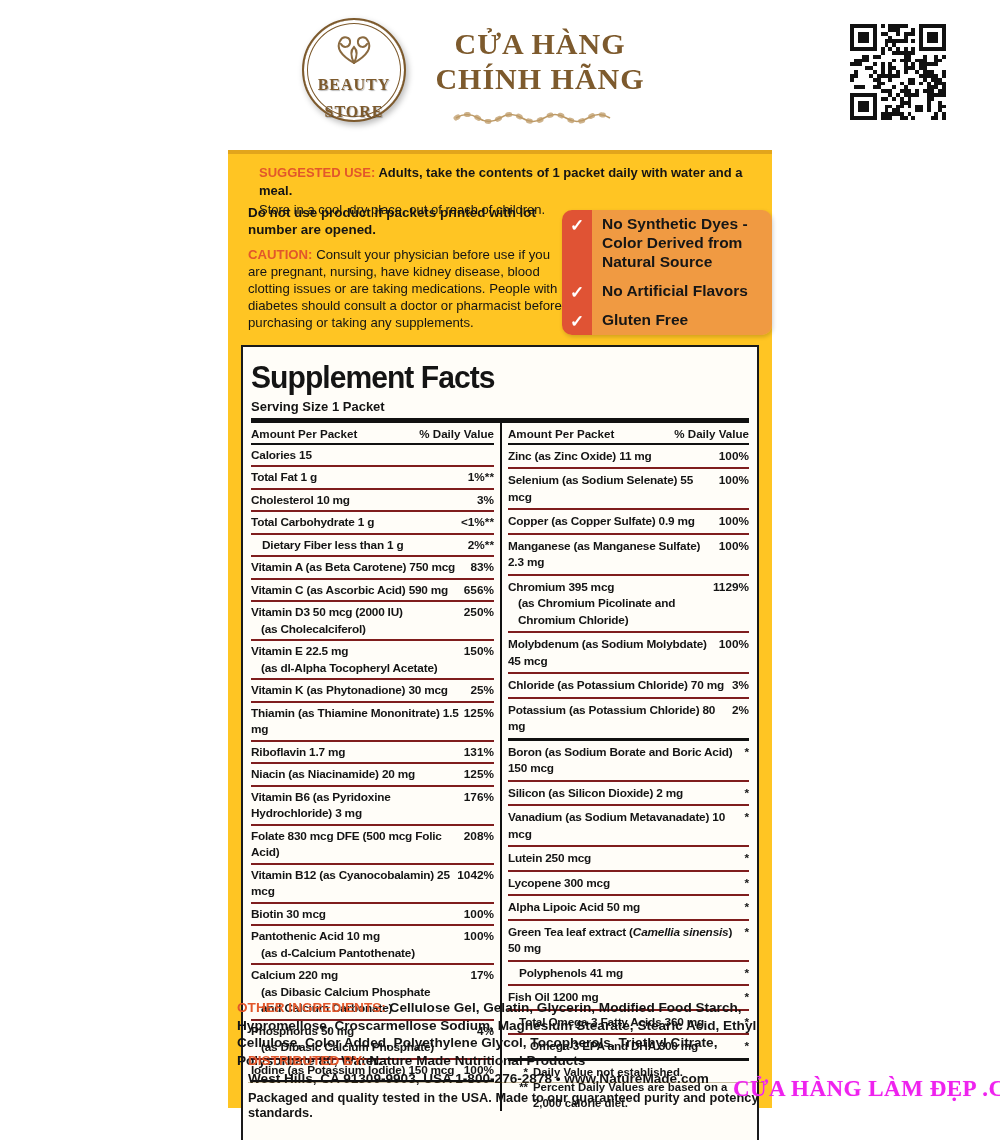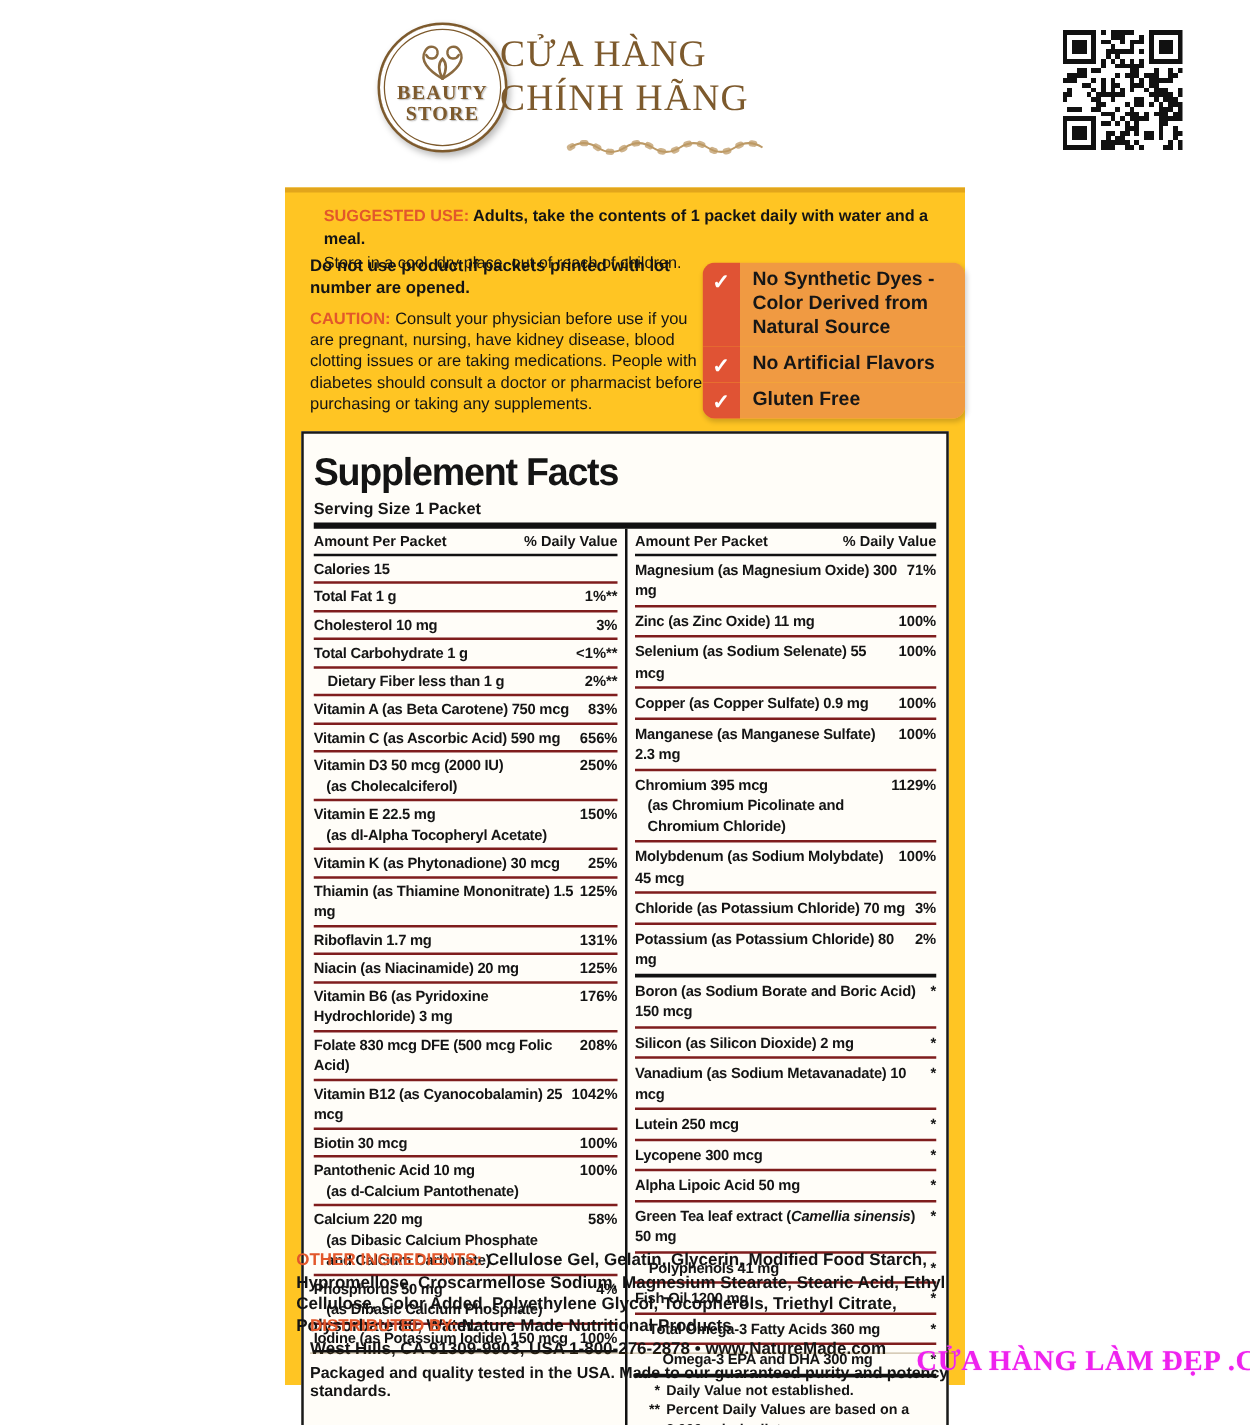--- a/index.html
+++ b/index.html
@@ -3,26 +3,26 @@
 <meta charset="utf-8">
 <style>
   html,body{margin:0;padding:0;background:#fff;}
   .page{position:relative;width:1000px;height:1140px;background:#fff;overflow:hidden;
         font-family:"Liberation Sans",sans-serif;color:#141414;}
 
   
   .logo-circle{position:absolute;left:302px;top:18px;width:100px;height:100px;background:#fff;
     border:2px solid var(--brand-brown,#7d5a2d);border-radius:50%;
     box-shadow:inset 0 0 0 3px #fff,inset 0 0 0 4px var(--brand-brown,#7d5a2d),2px 3px 6px rgba(0,0,0,.28);
-    display:flex;flex-direction:column;align-items:center;justify-content:flex-start;}
+    display:flex;flex-direction:column;align-items:center;justify-content:space-between;}
   .logo-flourish{margin-top:10px;height:36px;}
   .logo-word{font-family:"Liberation Serif",serif;font-weight:bold;color:var(--brand-brown,#7d5a2d);
     font-size:16px;letter-spacing:1px;line-height:1.08;text-shadow:1px 1px 1px rgba(0,0,0,.28);}
-  .brand-title{position:absolute;left:400px;top:26px;width:280px;
-    font-family:"Liberation Serif",serif;font-weight:normal;color:var(--brand-brown,#7d5a2d);
+  .brand-title{position:absolute;left:400px;top:26px;width:280px;text-align:center;
+    font-family:"Liberation Serif",serif;font-weight:bold;color:var(--brand-brown,#7d5a2d);
     font-size:30px;line-height:1.17;letter-spacing:1px;}
   .vine{position:absolute;left:452px;top:108px;}
   .qr{position:absolute;left:850px;top:24px;width:96px;height:96px;background:#fff;}
 
   
   .label{position:absolute;left:228px;top:150px;width:544px;height:958px;box-sizing:border-box;
     background:var(--label-yellow,#ffc523);border-top:4px solid #e2a51c;}
   .orange{color:var(--accent-orange,#e2572b);font-weight:bold;}
   .sug{position:absolute;left:31px;top:10px;right:12px;font-size:13px;line-height:1.42;}
   .sug .main{font-weight:bold;}
@@ -572,21 +572,21 @@
                   <div class="cont"><span>(as d-Calcium Pantothenate)</span></div>
                 </div>
                 <div class="rv">100%</div>
               </div>
               <div class="frow">
                 <div class="rl">
                   <div><span>Calcium  220 mg</span></div>
                   <div class="cont"><span>(as Dibasic Calcium Phosphate</span></div>
                   <div class="cont"><span>and Calcium Carbonate)</span></div>
                 </div>
-                <div class="rv">58%</div>
+                <div class="rv">17%</div>
               </div>
               <div class="frow">
                 <div class="rl">
                   <div><span>Phosphorus  50 mg</span></div>
                   <div class="cont"><span>(as Dibasic Calcium Phosphate)</span></div>
                 </div>
                 <div class="rv">4%</div>
               </div>
               <div class="frow bottomline">
                 <div class="rl">
@@ -597,26 +597,20 @@
             </div>
         </div>
         <div class="col right">
           <div class="chead">
             <span>Amount Per Packet</span>
             <span>% Daily Value</span>
           </div>
           <div class="rows" id="rows-right">
               <div class="frow">
                 <div class="rl">
-                  <div><span>Magnesium (as Magnesium Oxide)  300 mg</span></div>
-                </div>
-                <div class="rv">71%</div>
-              </div>
-              <div class="frow">
-                <div class="rl">
                   <div><span>Zinc (as Zinc Oxide)  11 mg</span></div>
                 </div>
                 <div class="rv">100%</div>
               </div>
               <div class="frow">
                 <div class="rl">
                   <div><span>Selenium (as Sodium Selenate)  55 mcg</span></div>
                 </div>
                 <div class="rv">100%</div>
               </div>

